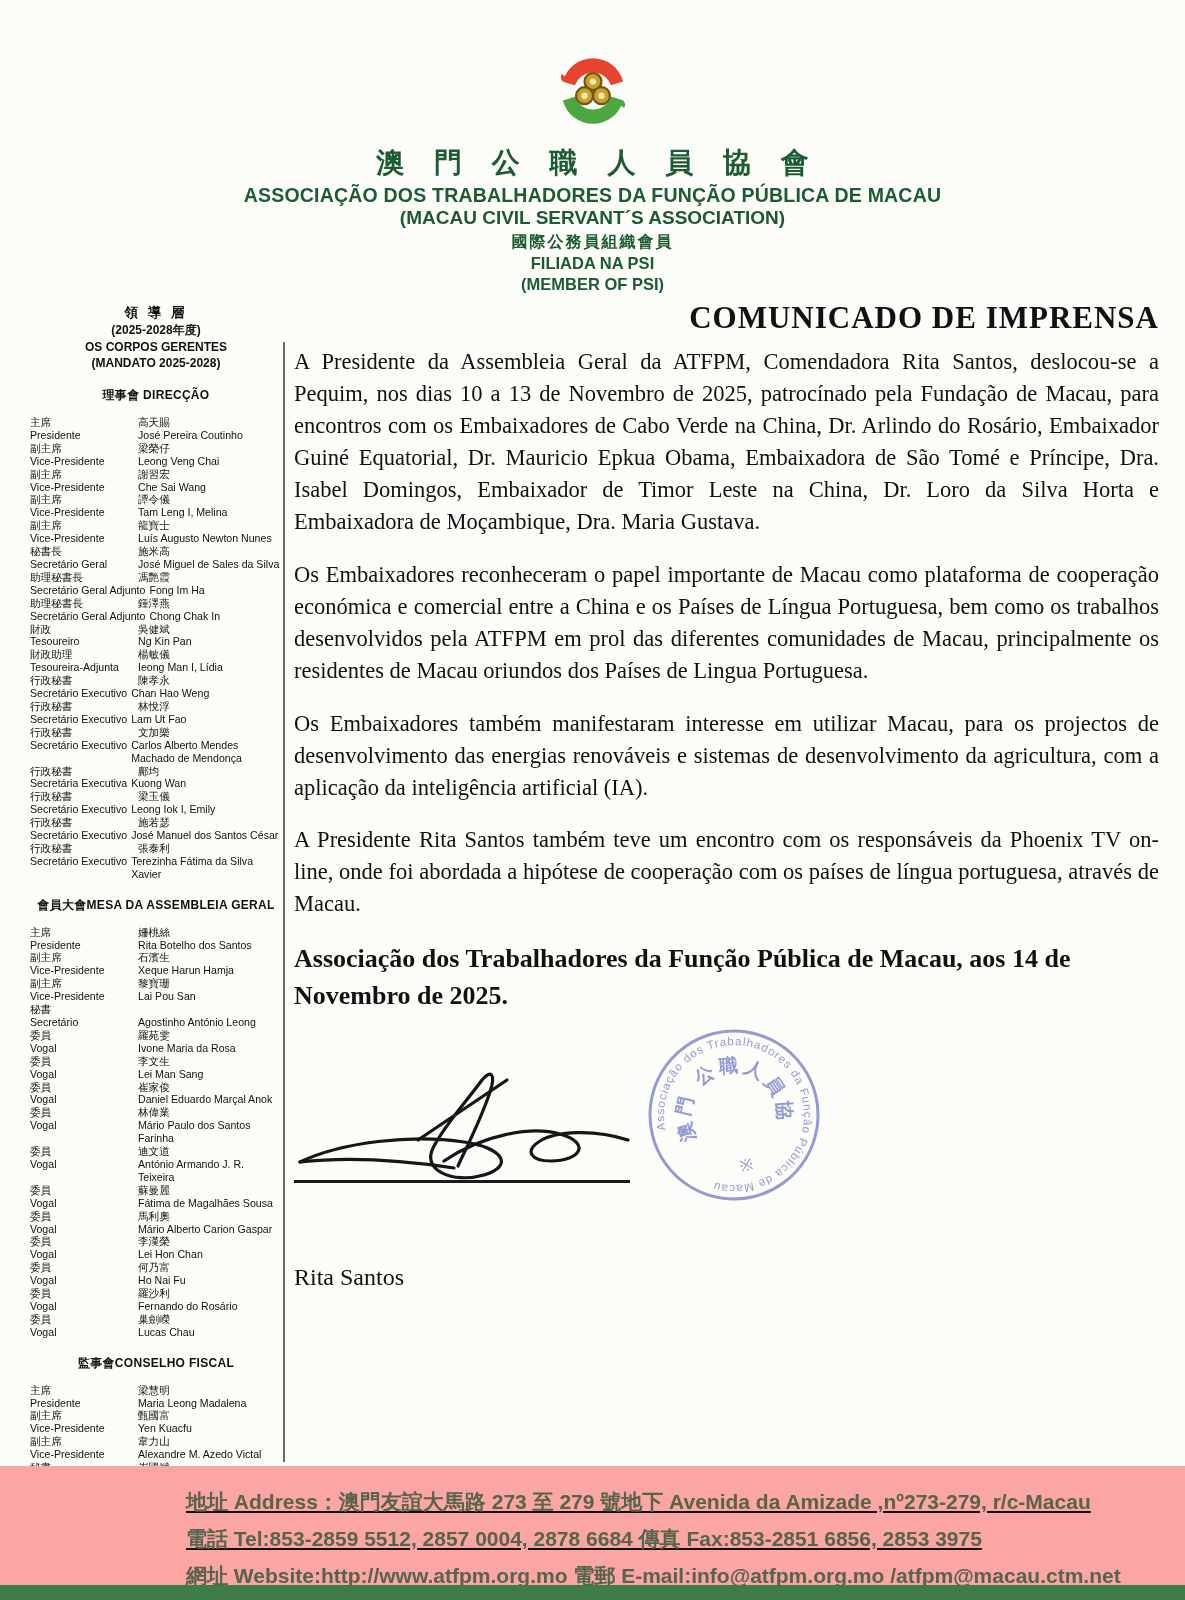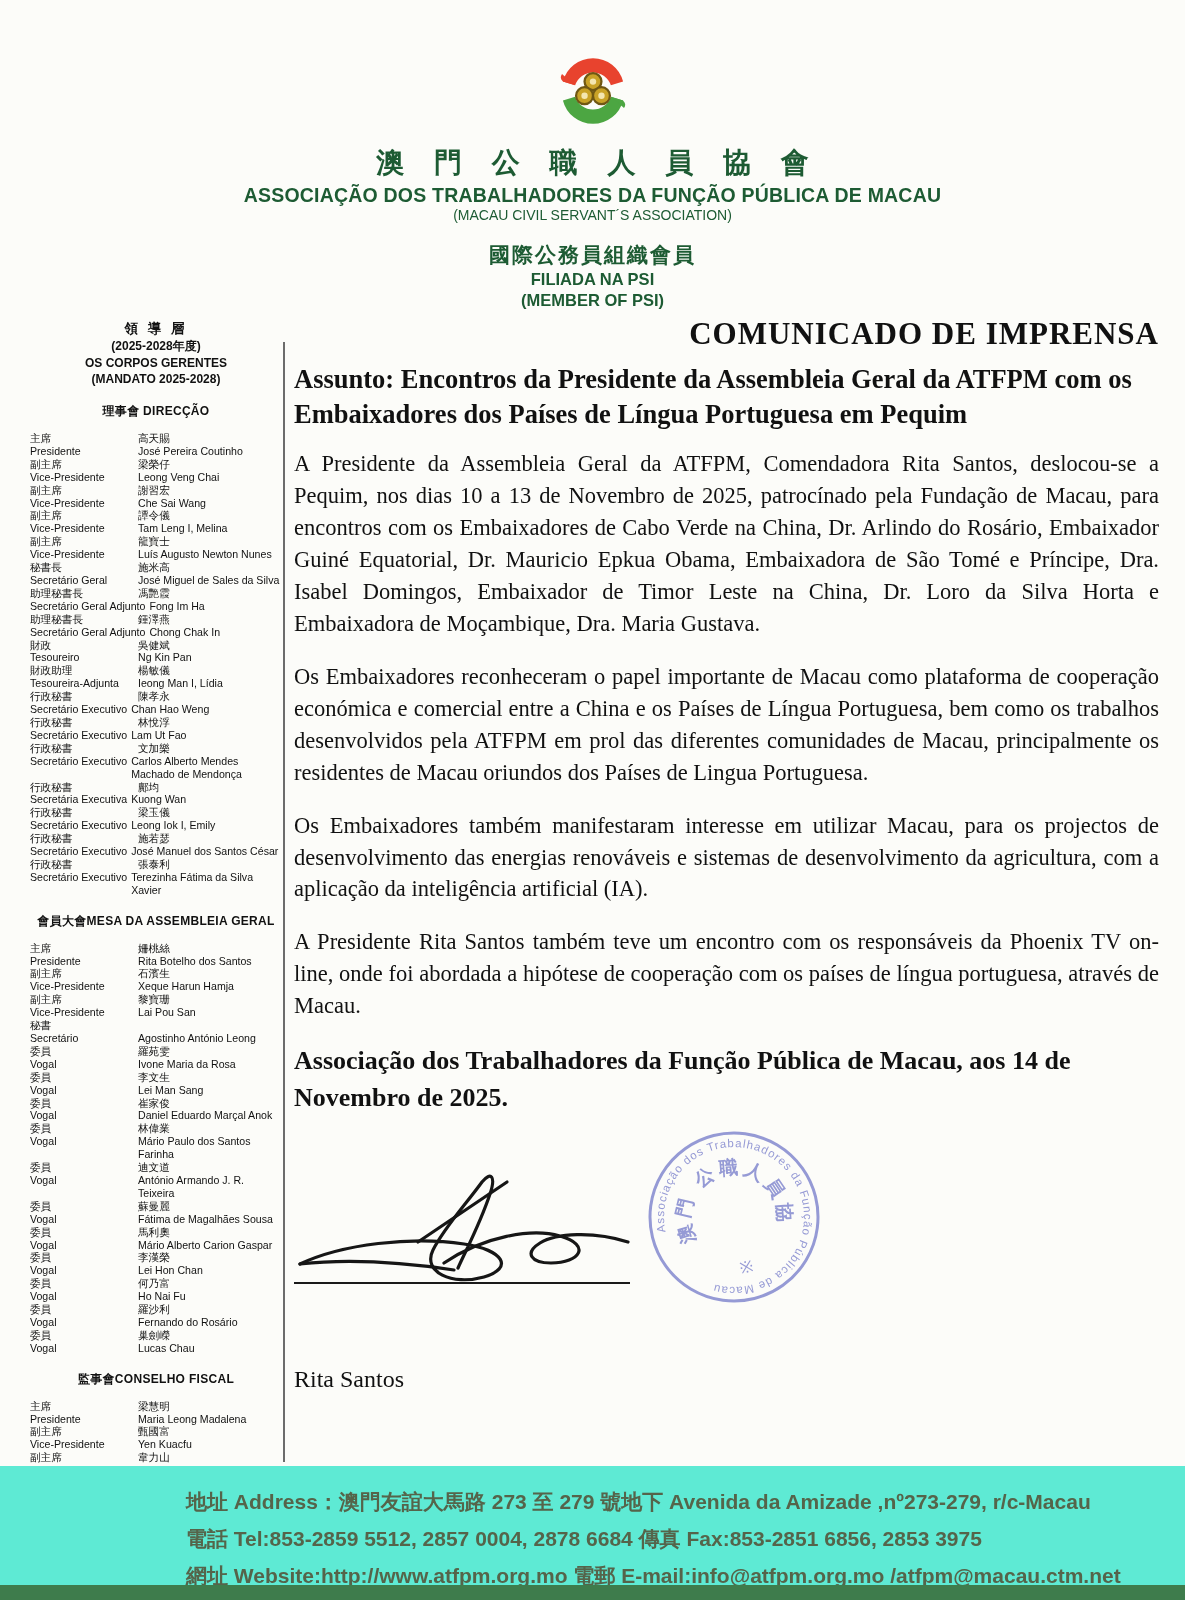--- a/index.html
+++ b/index.html
@@ -10,22 +10,22 @@
     background:#fcfcf9;
     overflow:hidden;
     font-family:"Liberation Sans","DejaVu Sans",sans-serif;
     color:#111;
   }
   
   .header{ text-align:center; padding-top:44px; color:#1d5b33; }
   .logo{ display:block; margin:0 auto 6px auto; }
   .org-zh{ font-size:28px; font-weight:bold; letter-spacing:11px; margin:2px 0 2px 11px; }
   .org-pt{ font-size:19.5px; font-weight:bold; letter-spacing:.2px; }
-  .org-en{ font-size:14px; font-weight:normal; }
-  .intl-zh{ font-size:21px; font-weight:bold; letter-spacing:2px; margin-top:18px; }
+  .org-en{ font-size:19px; font-weight:bold; }
+  .intl-zh{ font-size:16px; font-weight:bold; letter-spacing:2px; margin-top:3px; }
   .psi{ font-size:16.5px; font-weight:bold; line-height:1.25; }
   
   .content{ display:flex; padding:6px 26px 0 30px; }
   .sidebar{ width:252px; flex:none; padding-top:4px; }
   .sb-heading{ text-align:center; font-weight:bold; font-size:12px; line-height:1.35; margin-bottom:14px;}
   .sb-heading div:first-child{ font-size:13.5px; letter-spacing:3px; }
   .sb-sec-title{ text-align:center; font-weight:bold; font-size:12px; margin:16px 0 12px 0; letter-spacing:.3px;}
   .sb-row{ display:flex; font-size:10.6px; line-height:12.9px; }
   .sb-title{ min-width:104px; flex:none; white-space:nowrap; padding-right:4px; }
   .sb-title.wide{ min-width:0; }
@@ -37,21 +37,21 @@
   .para{ font-size:22.5px; line-height:1.42; text-align:justify; margin:0 0 21px 0; }
   .bold-para{ font-size:26px; font-weight:bold; line-height:1.4; margin:0 0 24px 0; }
   .sig-intro{ margin-bottom:6px; }
   
   .sig-area{ position:relative; height:196px; margin-top:4px; }
   .sig-svg{ position:absolute; left:0; top:6px; }
   .sig-line{ position:absolute; left:0; top:142px; width:336px; height:2.5px; background:#1a1a1a; }
   .stamp{ position:absolute; left:345px; top:-18px; opacity:.92; }
   .signatory{ font-size:24px; font-weight:normal; margin:30px 0 0 0; }
   
-  .footer{ position:absolute; left:0; right:0; bottom:0; height:134px; background:#5eead4; }
+  .footer{ position:absolute; left:0; right:0; bottom:0; height:134px; background:#fca5a5;text-decoration:underline; }
   .footer-lines{ padding:17px 0 0 186px; font-size:21px; line-height:37px; color:#55644a; font-weight:bold;}
   .footer-strip{ position:absolute; left:0; right:0; bottom:0; height:15px; background:#3e7c4c; }
 </style>
 </head>
 <body>
 
 <div class="page">
 
   <div class="header">
     <svg class="logo" width="96" height="94" viewBox="0 0 100 100" aria-hidden="true">
@@ -415,21 +415,20 @@
           </div>
           <div class="sb-row">
             <span class="sb-title">委員</span>
             <span class="sb-name">美利高</span>
           </div>
         </div>
     </aside>
 
     <main class="main">
       <h1 class="pr-title">COMUNICADO DE IMPRENSA</h1>
-      <h2 class="subject">Assunto: Encontros da Presidente da Assembleia Geral da ATFPM com os Embaixadores dos Países de Língua Portuguesa em Pequim</h2>
 
       <div>
           <p class="para">A Presidente da Assembleia Geral da ATFPM, Comendadora Rita Santos, deslocou-se a Pequim, nos dias 10 a 13 de Novembro de 2025, patrocínado pela Fundação de Macau, para encontros com os Embaixadores de Cabo Verde na China, Dr. Arlindo do Rosário, Embaixador Guiné Equatorial, Dr. Mauricio Epkua Obama, Embaixadora de São Tomé e Príncipe, Dra. Isabel Domingos, Embaixador de Timor Leste na China, Dr. Loro da Silva Horta e Embaixadora de Moçambique, Dra. Maria Gustava.</p>
           <p class="para">Os Embaixadores reconheceram o papel importante de Macau como plataforma de cooperação económica e comercial entre a China e os Países de Língua Portuguesa, bem como os trabalhos desenvolvidos pela ATFPM em prol das diferentes comunidades de Macau, principalmente os residentes de Macau oriundos dos Países de Lingua Portuguesa.</p>
           <p class="para">Os Embaixadores também manifestaram interesse em utilizar Macau, para os projectos de desenvolvimento das energias renováveis e sistemas de desenvolvimento da agricultura, com a aplicação da inteligência artificial (IA).</p>
           <p class="para">A Presidente Rita Santos também teve um encontro com os responsáveis da Phoenix TV on-line, onde foi abordada a hipótese de cooperação com os países de língua portuguesa, através de Macau.</p>
         </div>
 
       <p class="bold-para">Associação dos Trabalhadores da Função Pública de Macau, aos 14 de Novembro de 2025.</p>
 

